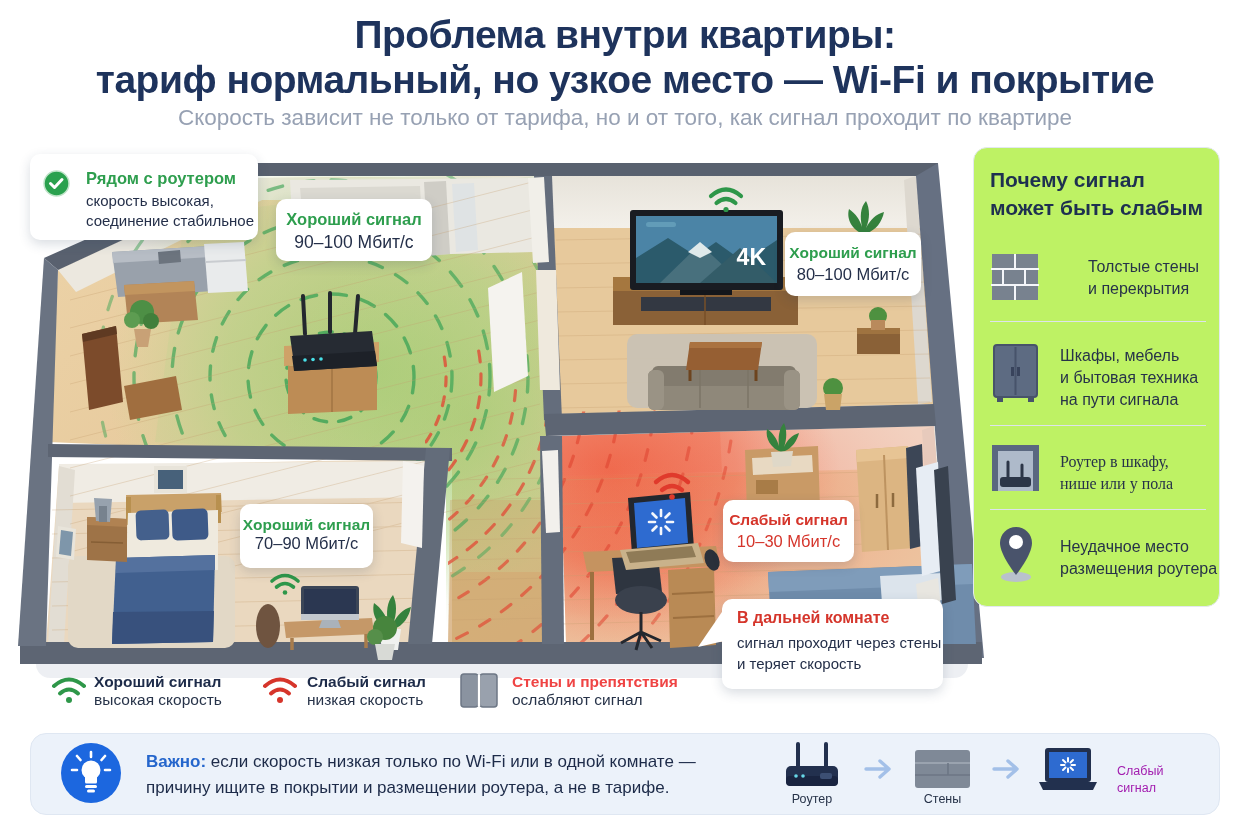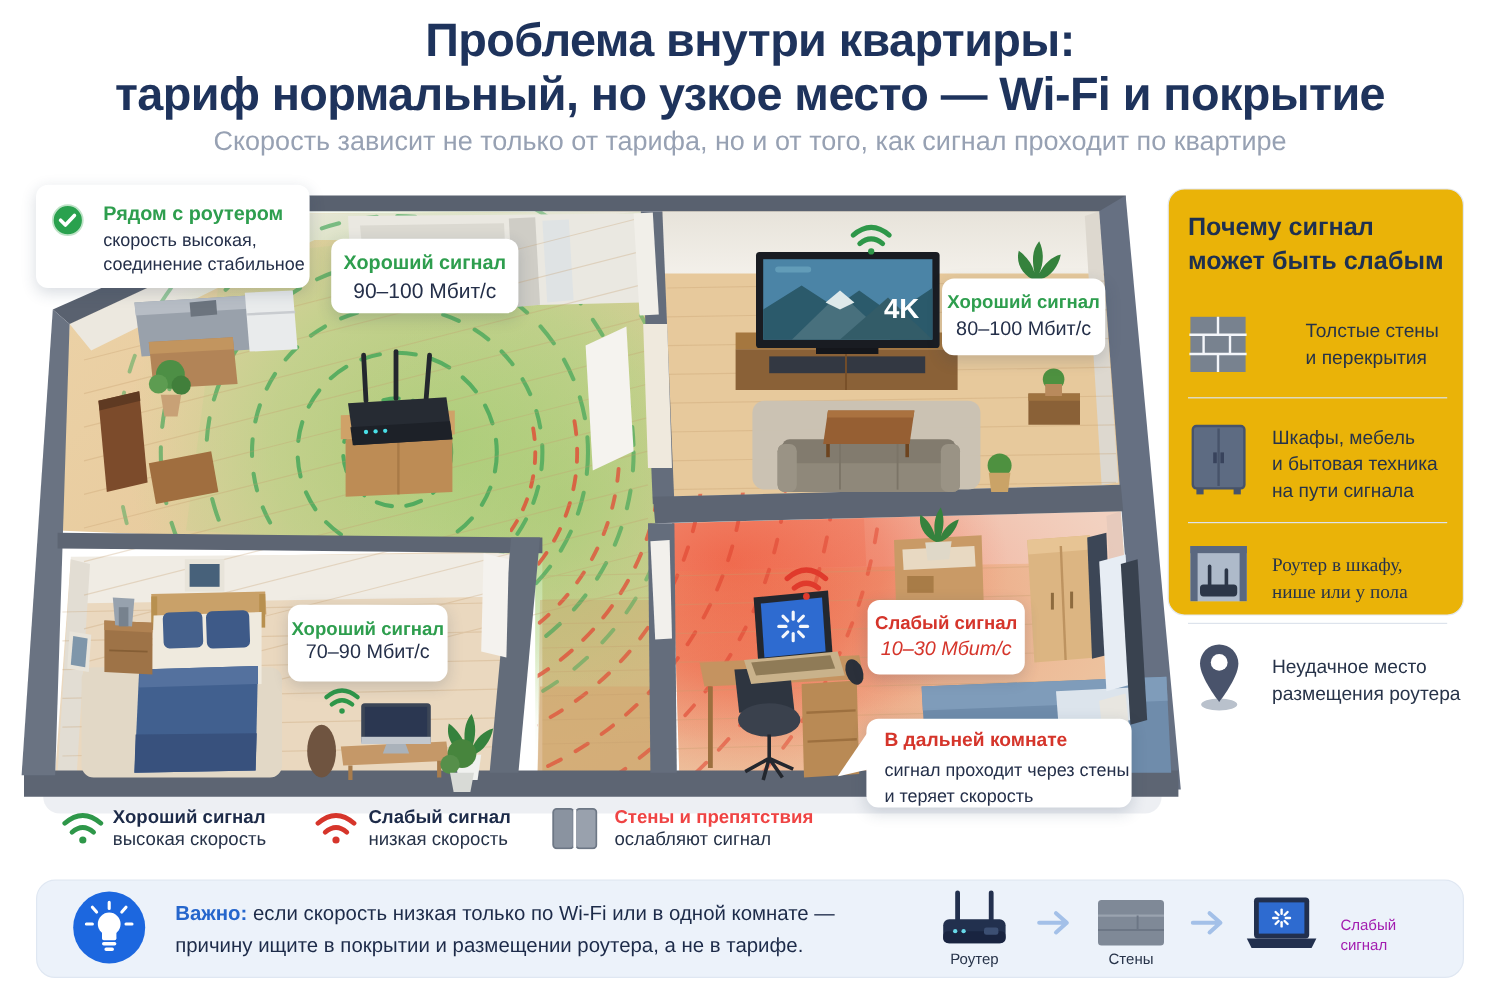--- a/index.html
+++ b/index.html
@@ -456,32 +456,32 @@
     <div class="t-dark" style="font-size:16.5px;margin-top:3px;">80–100 Мбит/с</div>
   </div>
 
   <div class="co ctr" style="left:240px;top:504px;width:133px;height:64px;">
     <div class="t-green" style="font-size:15.5px;margin-top:12px;">Хороший сигнал</div>
     <div class="t-dark" style="font-size:16.5px;margin-top:0;">70–90 Мбит/с</div>
   </div>
 
   <div class="co ctr" style="left:723px;top:500px;width:131px;height:62px;">
     <div class="t-red" style="font-size:15.5px;margin-top:11px;">Слабый сигнал</div>
-    <div style="font-size:16.5px;margin-top:3px;color:#d5352b;font-style:italic;">10–30 Мбит/с</div>
+    <div style="font-size:16.5px;margin-top:3px;color:#d5352b;">10–30 Мбит/с</div>
   </div>
 
-  <div class="co" style="left:722px;top:599px;width:221px;height:74px;">
+  <div class="co" style="left:722px;top:599px;width:221px;height:90px;">
     <svg class="abs" style="left:-26px;top:8px;" width="28" height="40" viewBox="0 0 28 40">
         <polygon points="28,2 28,34 2,40" fill="#fff"></polygon>
       </svg>
     <div class="abs t-red" style="left:15px;top:10px;font-size:16px;">В дальней комнате</div>
     <div class="abs t-dark" style="left:15px;top:33px;font-size:15px;line-height:21px;">сигнал проходит через стены<br>и теряет скорость</div>
   </div>
 
-  <div class="abs" style="left:973px;top:157px;width:247px;height:356px;background:#eab308;border:1px solid #e3e8f0;border-radius:14px;box-sizing:border-box;">
+  <div class="abs" style="left:973px;top:147px;width:247px;height:460px;background:#bef264;border:1px solid #e3e8f0;border-radius:14px;box-sizing:border-box;">
 
     <div class="abs" style="left:16px;top:18px;font-size:21px;line-height:28px;font-weight:bold;color:#1e3050;">Почему сигнал<br>может быть слабым</div>
 
     <svg class="abs" style="left:17px;top:104px;" width="48" height="50" viewBox="0 0 48 50">
       <rect x="1" y="2" width="46" height="46" fill="#78828f"></rect>
       <g stroke="#f4f6fa" stroke-width="2">
         <line x1="0" y1="17" x2="48" y2="17"></line>
           <line x1="0" y1="33" x2="48" y2="33"></line>
         <line x1="24" y1="2" x2="24" y2="17"></line>
           <line x1="12" y1="17" x2="12" y2="33"></line>

